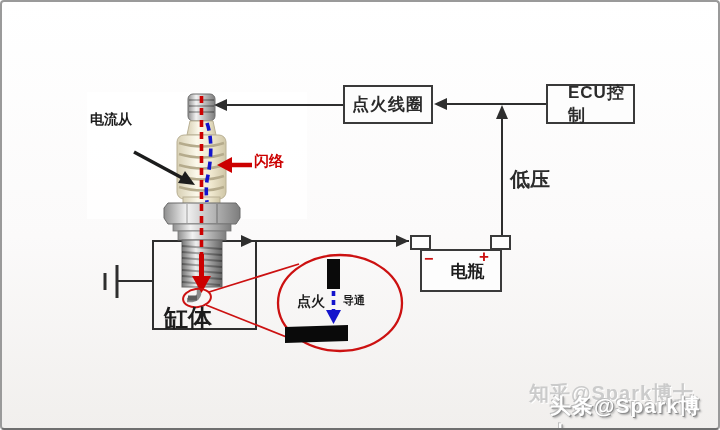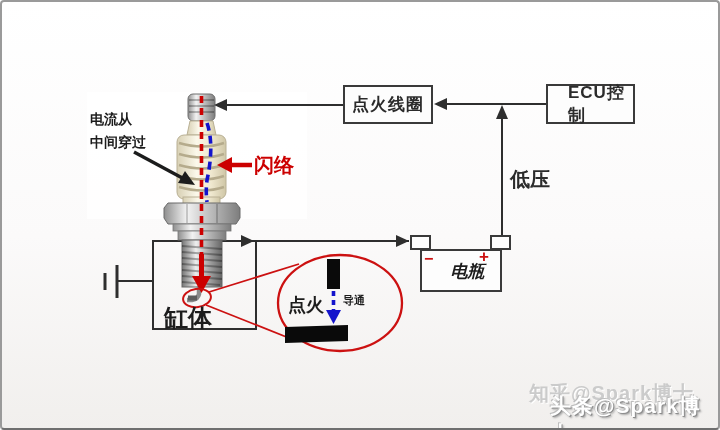--- a/index.html
+++ b/index.html
@@ -20,28 +20,28 @@
   }
   #coil-box{left:341px;top:83px;width:90px;height:39px;}
   #ecu-box{left:544px;top:82px;width:89px;height:40px;padding-left:20px;}
   #battery-box{left:418px;top:247px;width:82px;height:43px;}
   #bat-term-left{left:408px;top:233px;width:21px;height:15px;}
   #bat-term-right{left:488px;top:233px;width:21px;height:15px;}
   #cyl-box{left:150px;top:238px;width:105px;height:90px;box-sizing:border-box;
     border:2px solid #2e2e2e;background:transparent;z-index:2;}
   .lbl{z-index:4;font-weight:bold;color:#1c1c1c;white-space:nowrap;}
   #lbl-current{left:88px;top:106px;font-size:14px;line-height:23px;}
-  #lbl-flashover{left:252px;top:150px;font-size:20px;color:#cc0000;}
+  #lbl-flashover{left:252px;top:150px;font-size:15px;color:#cc0000;}
   #lbl-lowvolt{left:508px;top:164px;font-size:20px;color:#2b2b2b;}
   #lbl-cyl{left:162px;top:300px;font-size:24px;}
-  #lbl-ignite{left:286px;top:291px;font-size:18px;}
+  #lbl-ignite{left:295px;top:291px;font-size:14px;}
   #lbl-conduct{left:341px;top:291px;font-size:11px;}
   #bat-minus{left:422px;top:248px;font-size:16px;font-weight:bold;color:#cc1111;z-index:4;}
   #bat-plus{left:477px;top:245px;font-size:17px;font-weight:bold;color:#cc1111;z-index:4;}
-  #bat-label{left:418px;top:258px;width:95px;text-align:center;font-size:17px;z-index:4;font-style:italic;}
+  #bat-label{left:418px;top:258px;width:95px;text-align:center;font-size:17px;z-index:4;}
   #wm-zhihu{left:527px;top:378px;font-size:20px;color:#cbcbcb;z-index:5;
     text-shadow:1px 1px 0 #ffffff;font-weight:bold;letter-spacing:1px;}
   #wm-toutiao{left:548px;top:390px;font-size:21px;color:#ffffff;z-index:6;font-weight:bold;
     letter-spacing:1px;text-shadow:-1px -1px 0 #bdbdbd,1px 1px 0 #8d8d8d,2px 2px 2px #a5a5a5;}
 </style>
 </head>
 <body>
 
 <div id="canvas">
 
@@ -151,21 +151,20 @@
       <polygon points="283,325 346,323 346,339 283,341" fill="#0a0a0a"></polygon>
       <g>
         <line x1="331.5" y1="289" x2="331.5" y2="308" stroke="#1414cc" stroke-width="3.6" stroke-dasharray="5 4"></line>
         <polygon points="331.5,322 324,308 339,308" fill="#1414cc"></polygon>
       </g>
     </g>
   </svg>
 
   <div class="abs lbl" id="lbl-current">
     <div>电流从</div>
-    <div>中间穿过</div>
   </div>
   <div class="abs lbl" id="lbl-flashover">闪络</div>
   <div class="abs lbl" id="lbl-lowvolt">低压</div>
   <div class="abs lbl" id="lbl-cyl">缸体</div>
   <div class="abs lbl" id="lbl-ignite">点火</div>
   <div class="abs lbl" id="lbl-conduct">导通</div>
   <div class="abs lbl" id="bat-minus">−</div>
   <div class="abs lbl" id="bat-plus">+</div>
   <div class="abs lbl" id="bat-label">电瓶</div>
 

